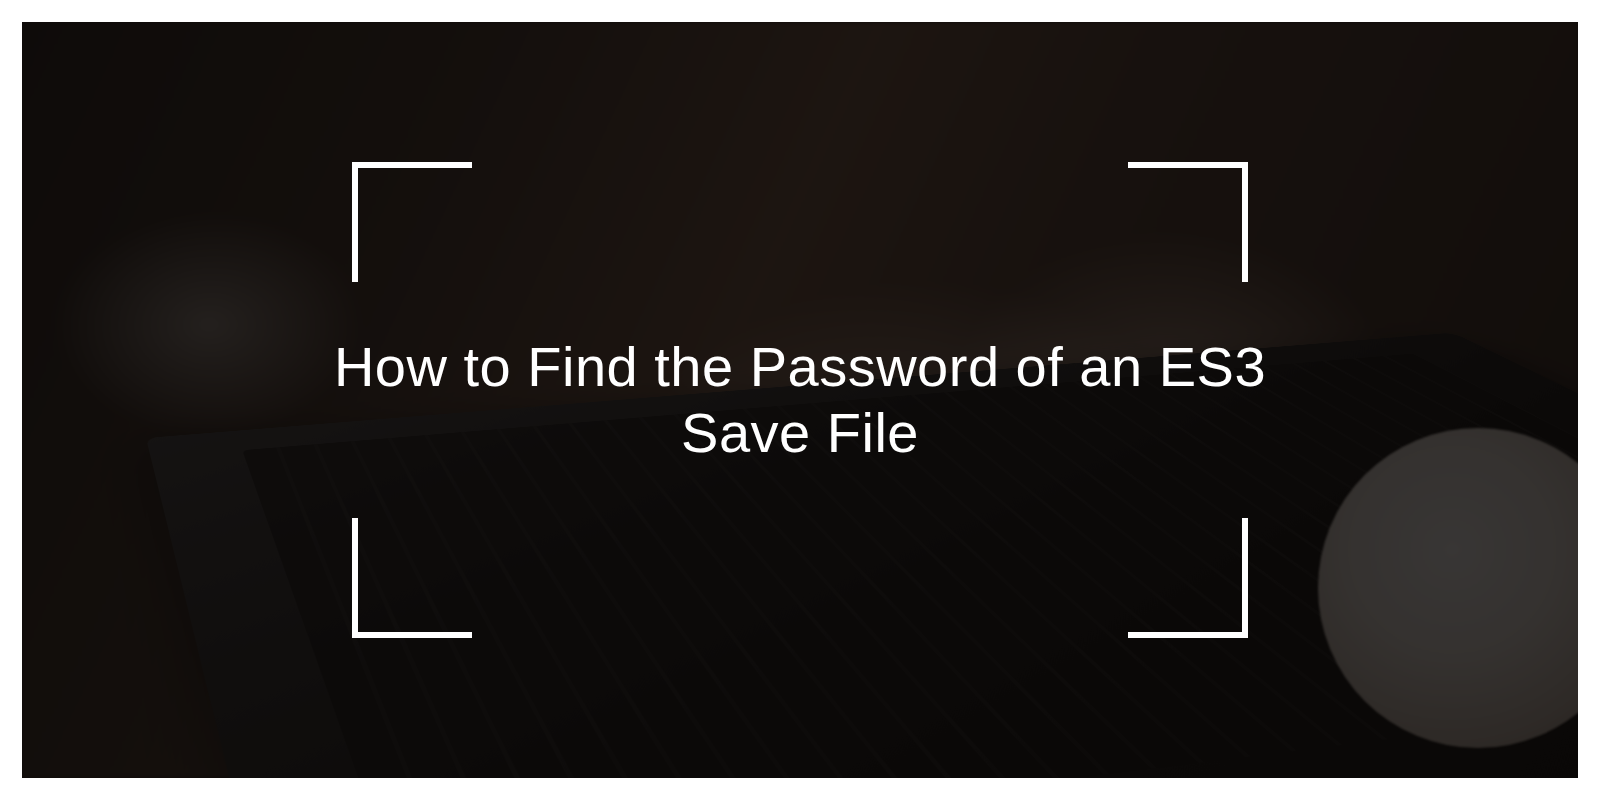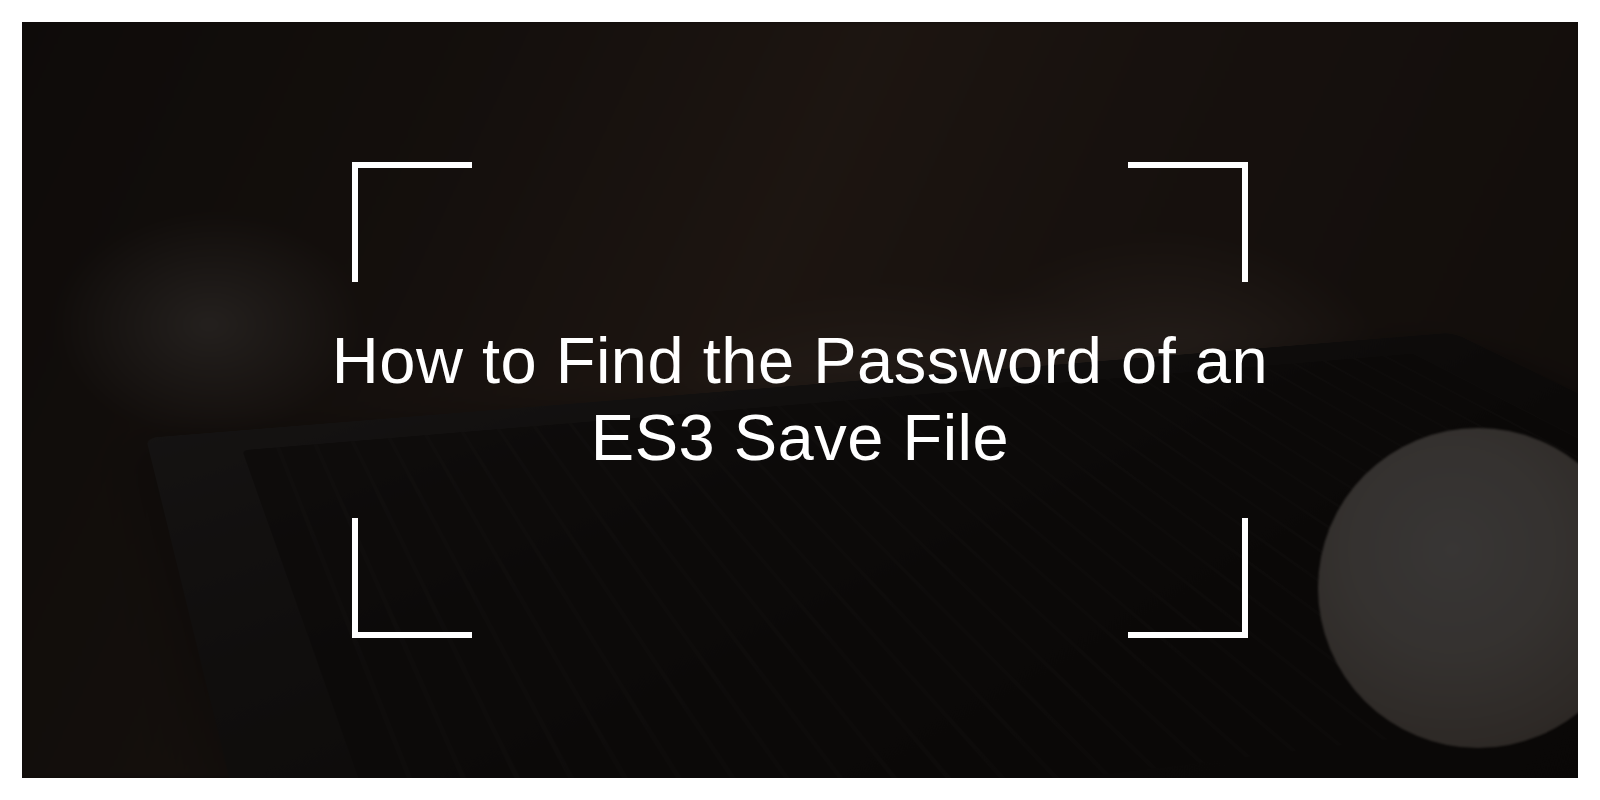--- a/index.html
+++ b/index.html
@@ -87,21 +87,21 @@
   .bracket.br { bottom: 140px; right: 330px; border-bottom-width: 6px; border-right-width: 6px; }
 
   .title {
     position: absolute;
     inset: 0;
     display: flex;
     align-items: center;
     justify-content: center;
     text-align: center;
     color: #ffffff;
-    font-size: 65px;
+    font-size: 56px;
     line-height: 1.18;
     font-weight: 400;
     padding: 0 260px;
     letter-spacing: 0.5px;
   }
 </style>
 </head>
 <body>
 
 <div class="outer">

